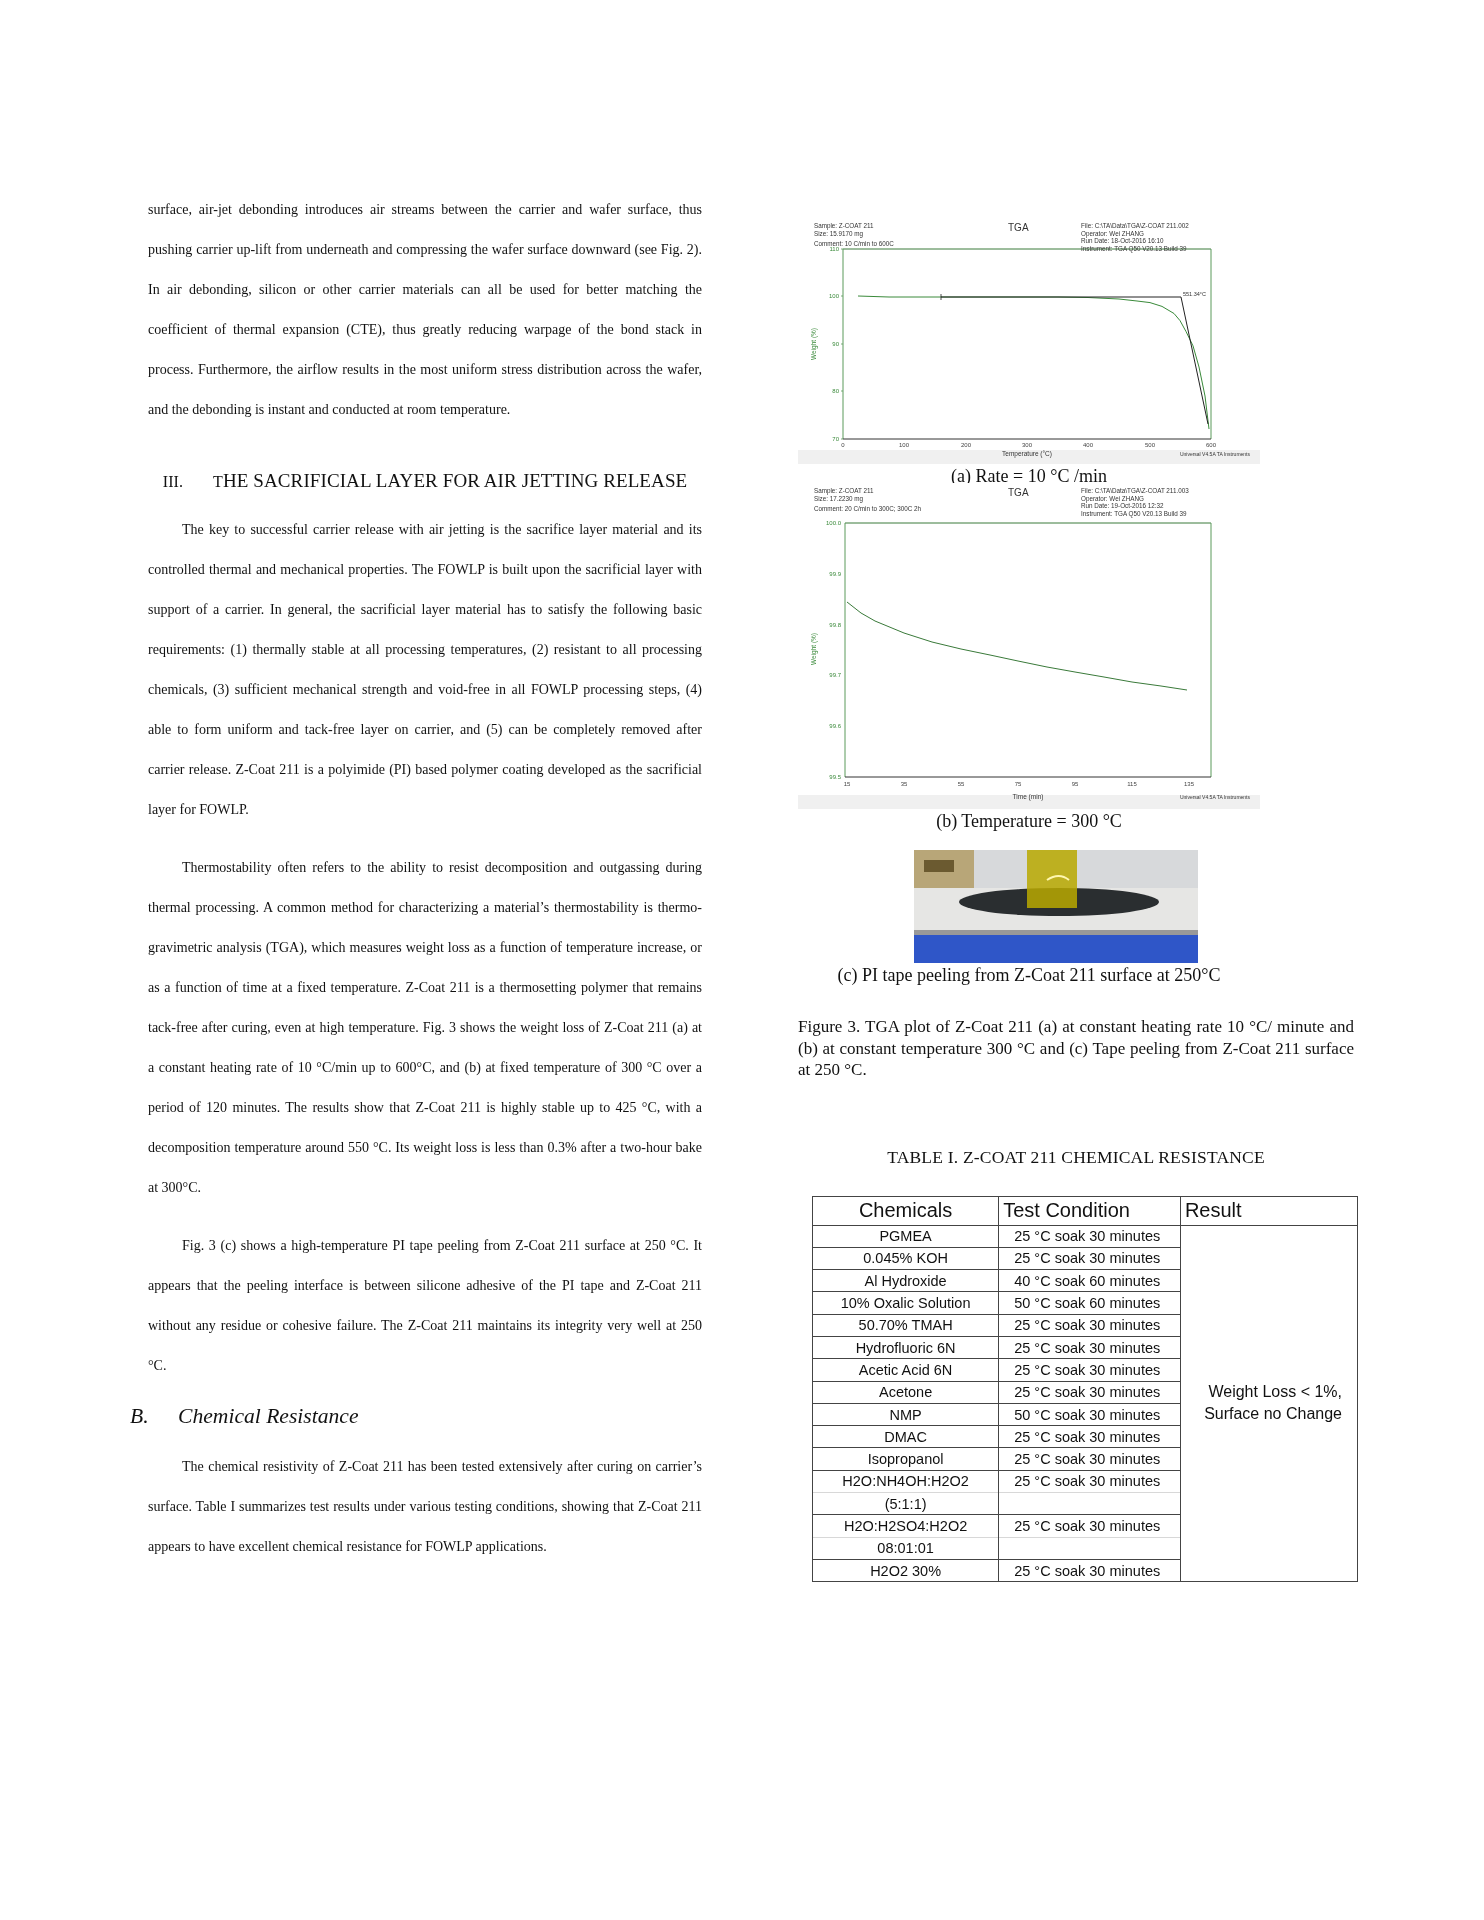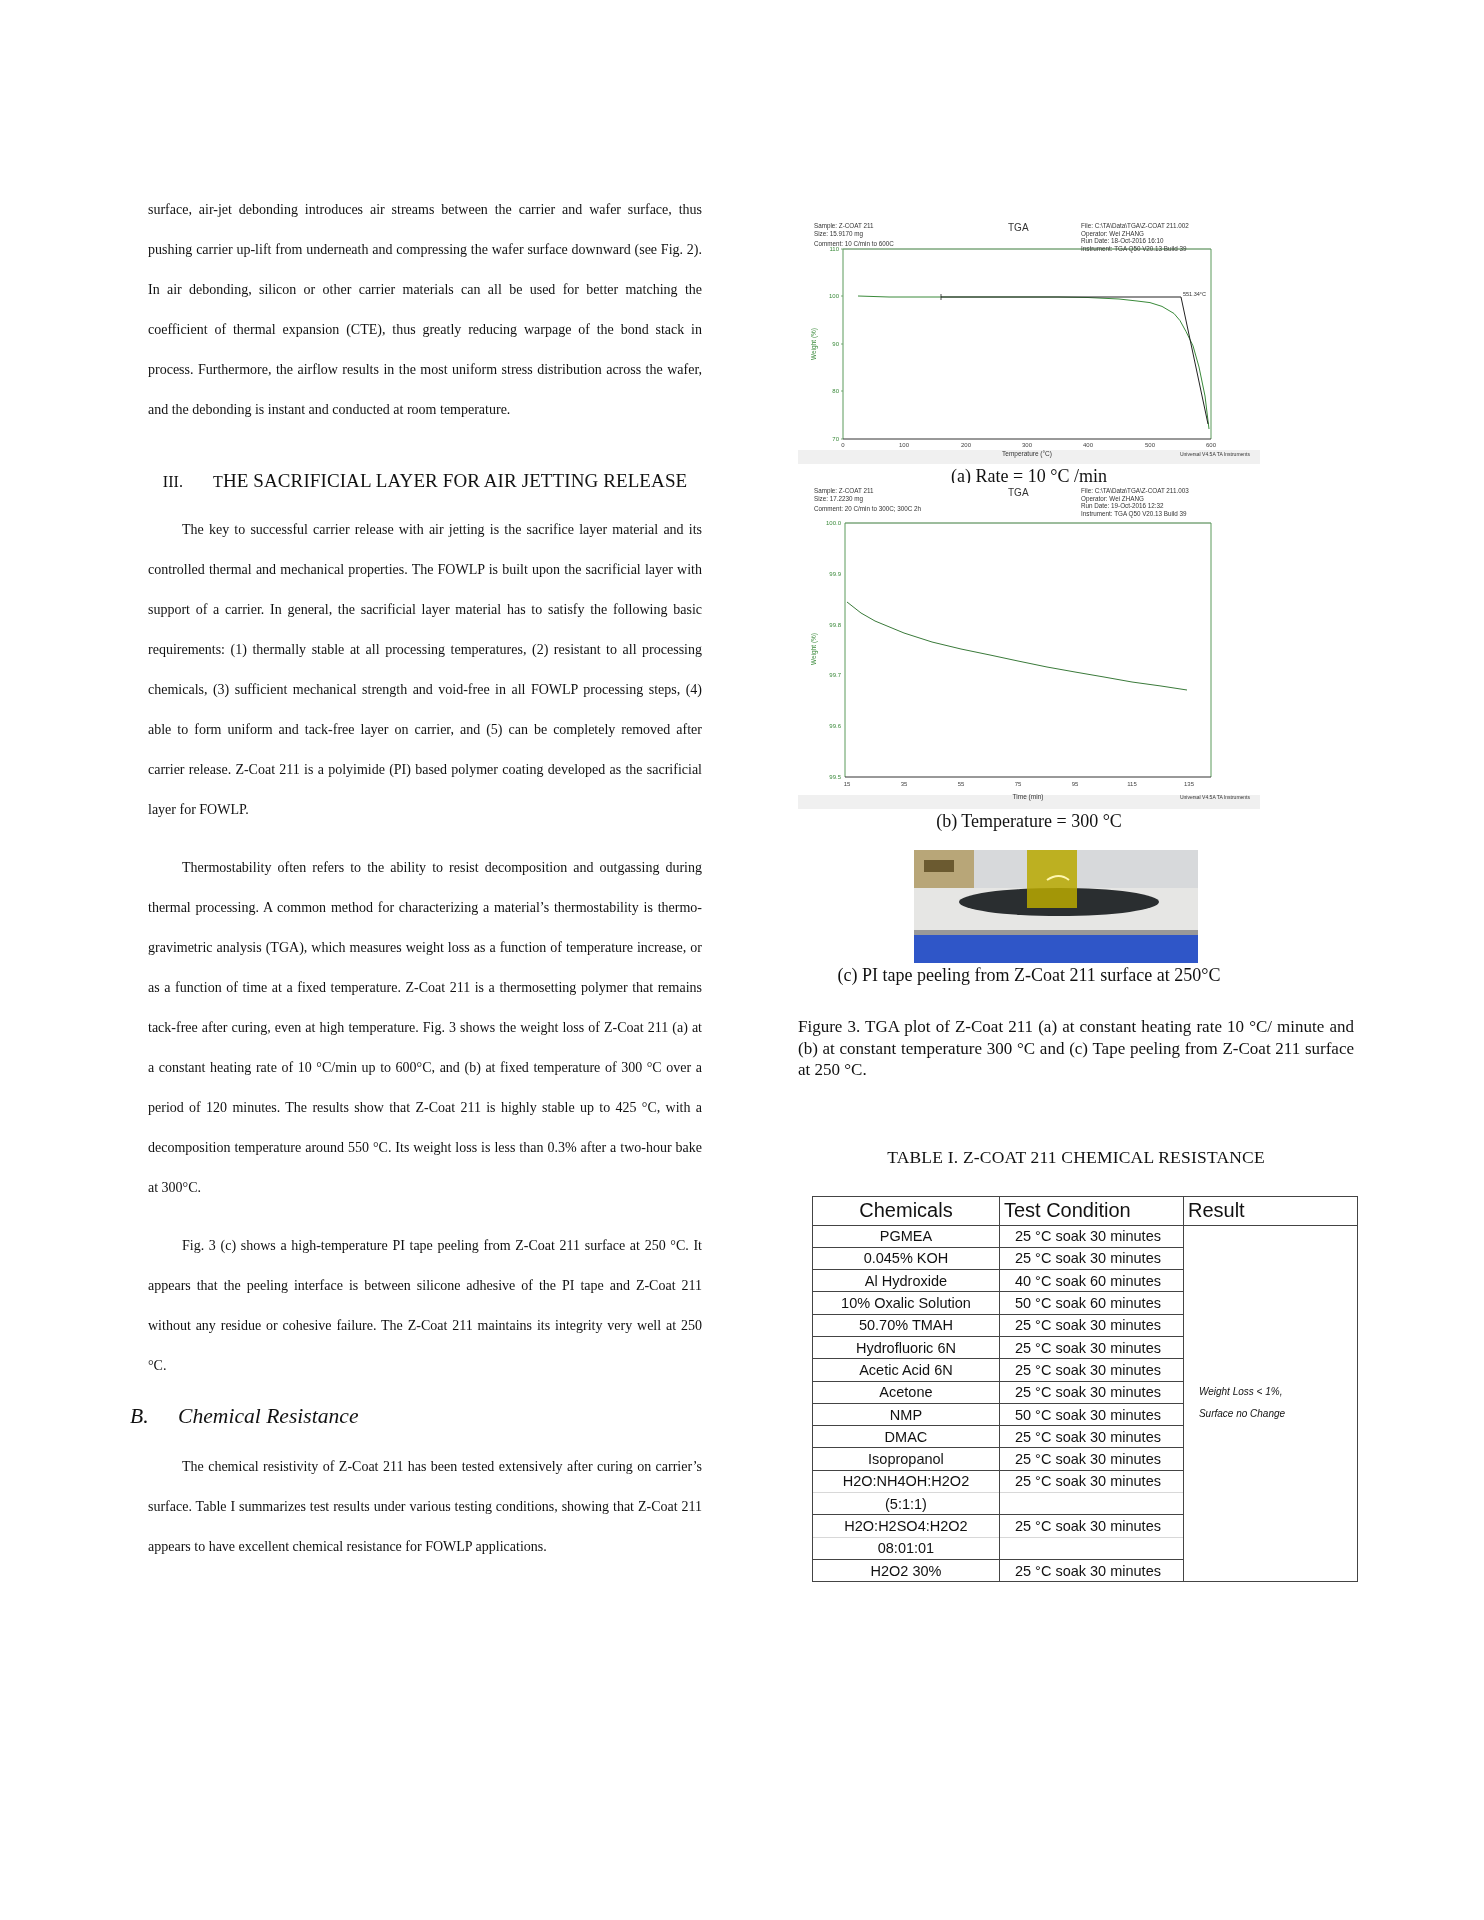--- a/index.html
+++ b/index.html
@@ -25,21 +25,21 @@
   .photo { position: relative; width: 284px; height: 113px; margin: 18px 0 0 116px; overflow: hidden; background: #c9c8c4; }
   .fig3-cap { font-size: 17px; line-height: 21.5px; text-align: justify; margin: 30px 0 0 0; width: 556px; }
   .tbl-title { font-size: 17.5px; text-align: center; margin: 66px 0 0 0; width: 556px; letter-spacing: 0.2px; }
   table.chem { border-collapse: collapse; margin: 28px 0 0 14px; font-family: "Liberation Sans", "DejaVu Sans", sans-serif; }
   table.chem th { font-weight: normal; font-size: 20px; height: 28px; border: 1.5px solid #444; padding: 0 4px; }
   table.chem th.c0 { text-align: center; }
   table.chem th.c1, table.chem th.c2 { text-align: left; }
   table.chem td { font-size: 14.5px; height: 21.3px; padding: 0 15px; border-left: 1.5px solid #444; border-right: 1.5px solid #444; border-top: 1px solid #444; }
   table.chem td.c0 { text-align: center; width: 166px; }
   table.chem td.c1 { text-align: left; width: 184px; }
-  table.chem td.res { text-align: left; width: 180px; vertical-align: middle; font-size: 10px; line-height: 22px; border-bottom: 1.5px solid #444; font-style: italic; }
+  table.chem td.res { text-align: right; width: 180px; vertical-align: middle; font-size: 16px; line-height: 22px; border-bottom: 1.5px solid #444; }
   table.chem td.cont { border-top: 1px solid #d8d8d8; }
   table.chem tr:last-child td { border-bottom: 1.5px solid #444; }
 </style>
 </head>
 <body>
 
 <div class="col-left">
   <p class="p">surface, air-jet debonding introduces air streams between the carrier and wafer surface, thus pushing carrier up-lift from underneath and compressing the wafer surface downward (see Fig. 2).  In air debonding, silicon or other carrier materials can all be used for better matching the coefficient of thermal expansion (CTE), thus greatly reducing warpage of the bond stack in process.  Furthermore, the airflow results in the most uniform stress distribution across the wafer, and the debonding is instant and conducted at room temperature.</p>
 
   <div class="sec-head">

